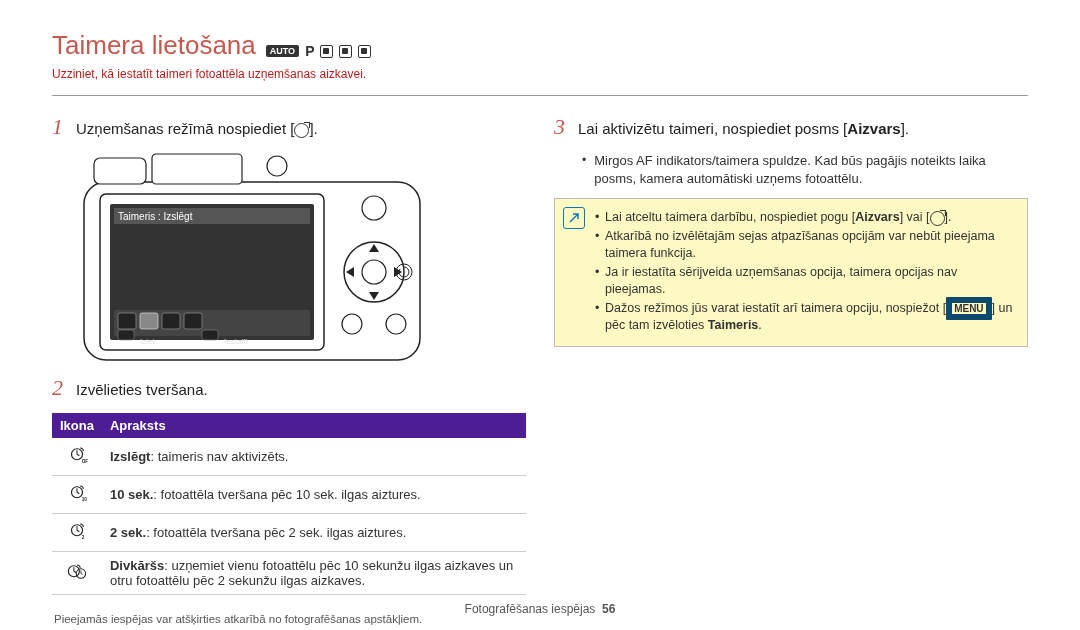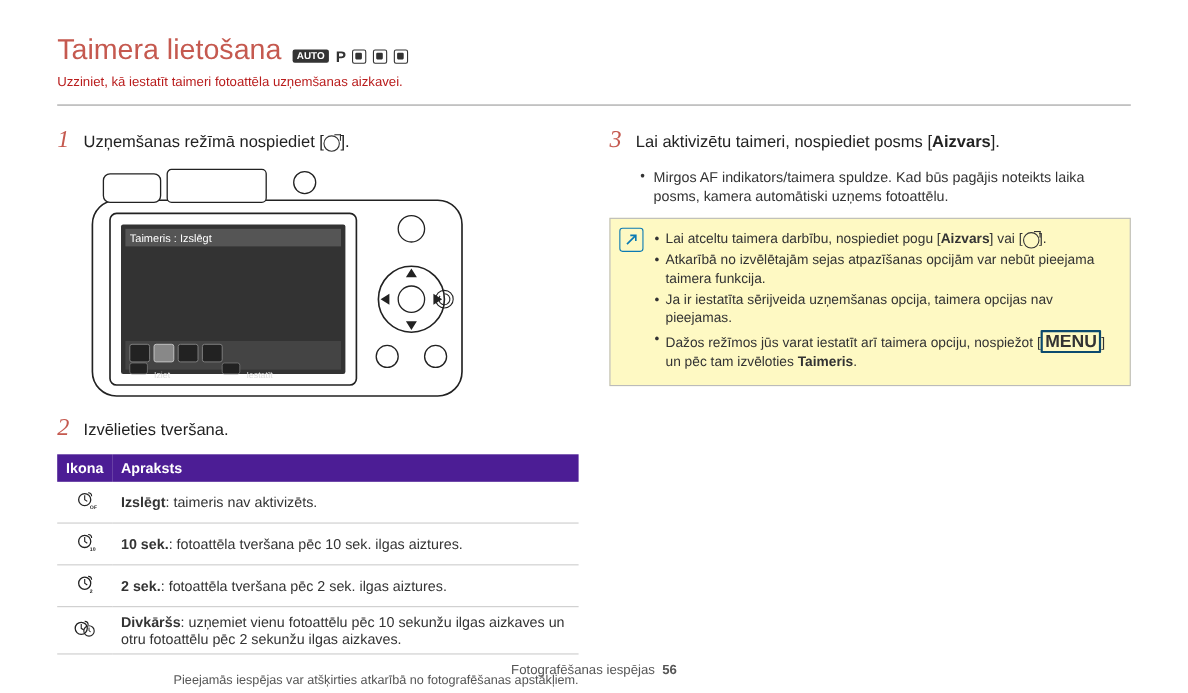--- a/index.html
+++ b/index.html
@@ -26,32 +26,32 @@
   .col { flex: 1; }
   .step { display: flex; gap: 10px; margin-bottom: 12px; align-items: baseline; }
   .step-num { color: #c5594f; font-size: 22px; font-style: italic; font-weight: normal; font-family: Georgia, serif; min-width:14px; }
   .step-text { font-size: 15px; color:#222; }
   .camera-svg { margin: 6px 0 10px 30px; }
   table { border-collapse: collapse; width: 100%; margin-top: 4px; margin-bottom:10px;}
   th { background: #4c1d95; color:#fff; text-align:left; font-size:13px; padding:5px 8px; font-weight:bold;}
   td { padding:6px 8px; font-size:13px; border-bottom:1px solid #ccc; vertical-align: middle;}
   td:first-child { text-align:center; width:48px;}
   .icon-cell svg { width:22px; height:22px; }
-  .note-small { font-size: 11.5px; color:#555; margin-top:18px; margin-left:2px;text-align:right;}
+  .note-small { font-size: 11.5px; color:#555; margin-top:18px; margin-left:2px;}
   .bullet-row { display: flex; gap:8px; margin-bottom:4px; align-items:flex-start;}
   .bullet-row .dot { font-size:12px; line-height:1.4; }
   .bullet-row .txt { font-size:13px; line-height:1.4; }
   .infobox { border:1px solid #bbb; padding:10px 12px 10px 40px; position:relative; font-size:12.5px; color:#333; background:#fef9c3; margin-top:10px;}
   .infobox .info-icon { position:absolute; left:8px; top:8px; width:22px; height:22px; border:1.5px solid #0b7ab3; color:#0b7ab3; border-radius:3px; display:flex; align-items:center; justify-content:center; font-weight:bold;}
   .infobox ul { list-style: none; }
   .infobox li { position: relative; padding-left:10px; margin-bottom:2px; line-height:1.35;}
   .infobox li::before { content:"•"; position:absolute; left:0; top:0; }
   .footer { position:absolute; bottom:14px; left:0; right:0; text-align:center; font-size:12px; color:#555;}
   .footer-num { font-weight:bold; }
-  .menuword { border:2px solid #0c4a6e; padding:0 2px; font-size:16px; font-weight:bold; border-radius:1px;}
+  .menuword { border:6px solid #0c4a6e; padding:0 2px; font-size:10px; font-weight:bold; border-radius:1px;}
   .circ-icon { display:inline-block; width:15px; height:15px; border:1.2px solid #333; border-radius:50%; position:relative; vertical-align:middle;}
   .circ-icon::after{content:"";position:absolute; width:5px; height:5px; border-top:1.2px solid #333; border-right:1.2px solid #333; right:-2px; top:-2px; transform:rotate(0deg);}
 </style>
 </head>
 <body>
 
 <div class="title-row">
   <span class="title">Taimera lietošana</span>
   <span class="mode-icons">
     <span class="mode-auto">AUTO</span>

